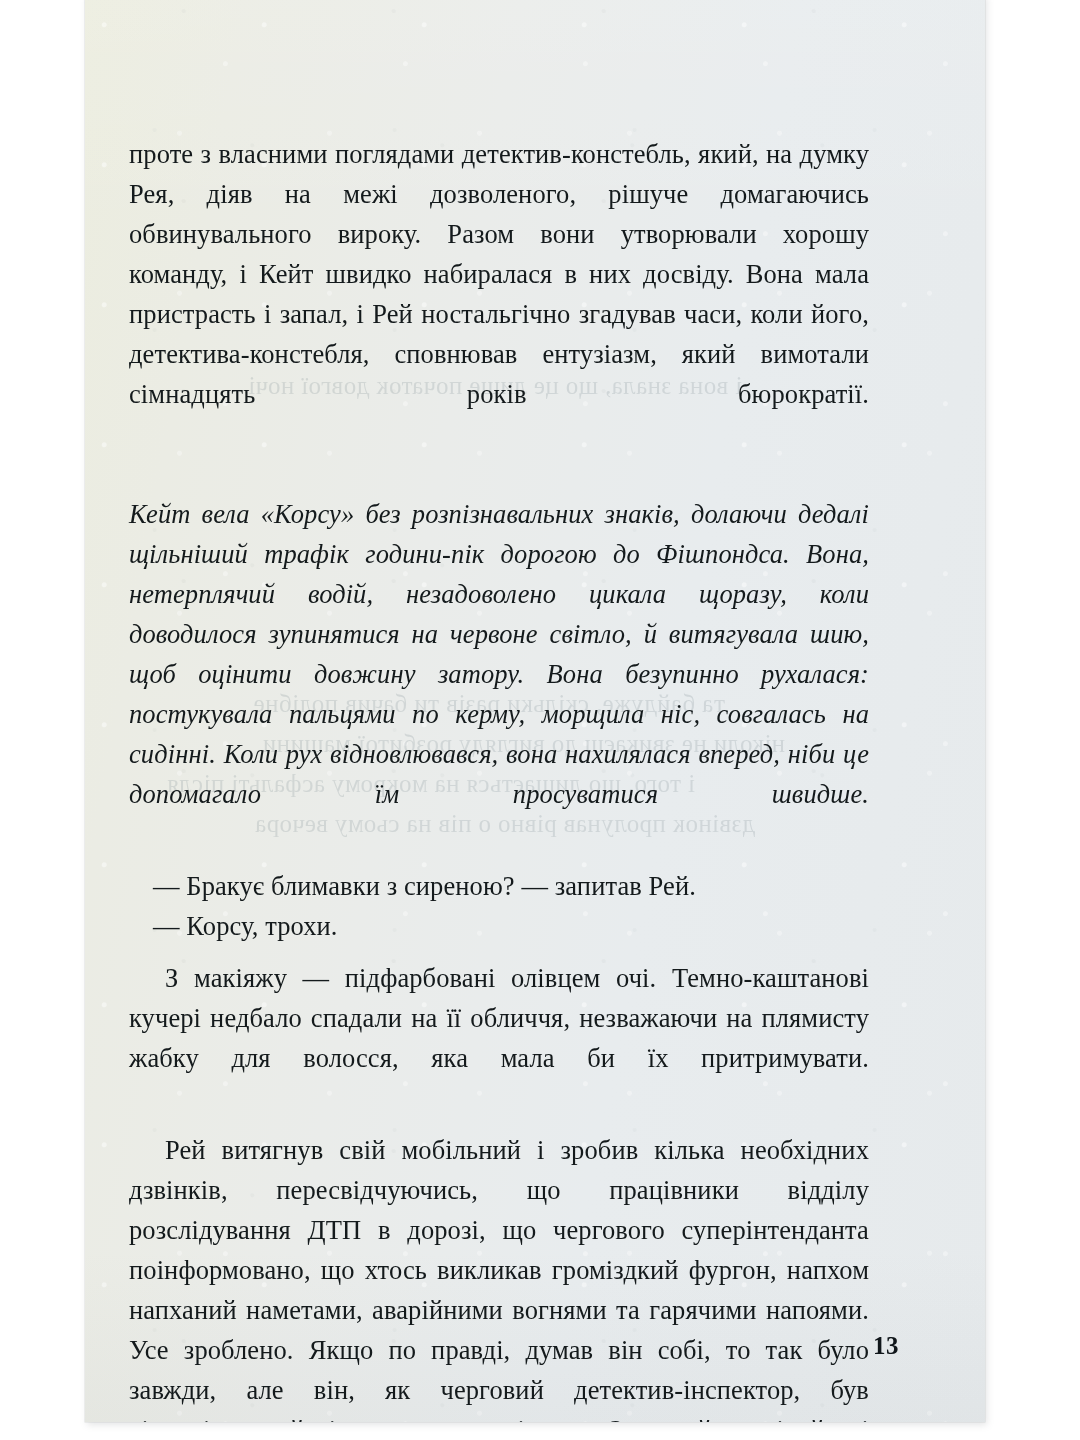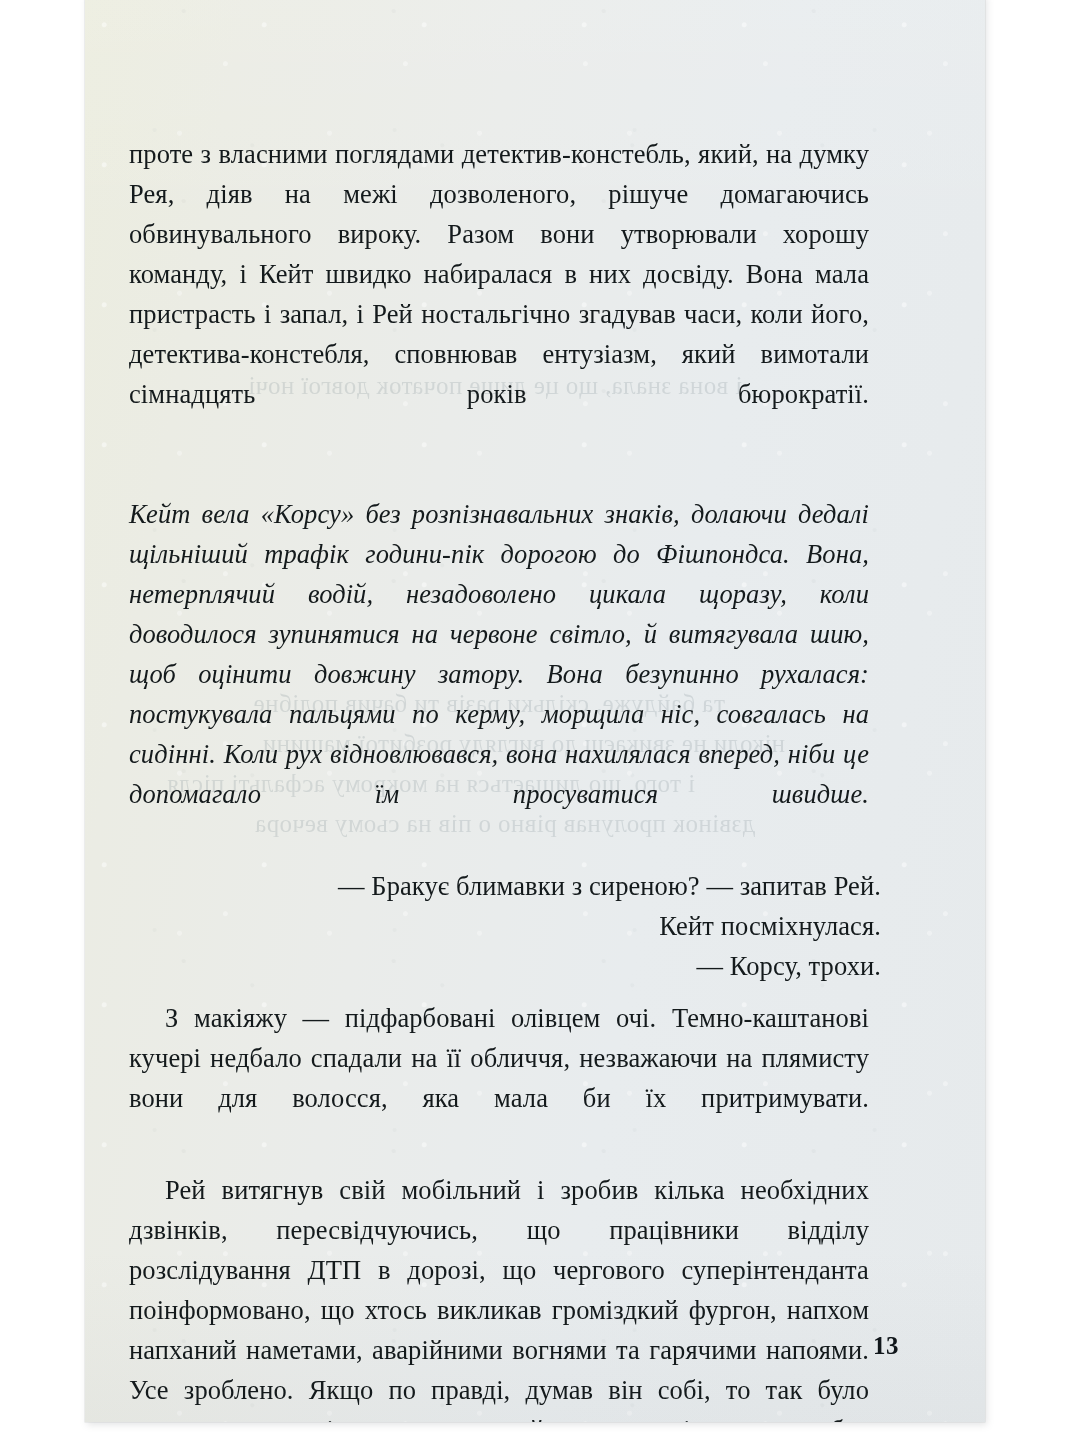--- a/index.html
+++ b/index.html
@@ -114,21 +114,21 @@
     display: inline-block;
     width: 100%;
   }
 
   
   p.line {
     margin: 0;
     font-size: 26.5px;
     line-height: 40px;
     color: #141a1c;
-    text-align: right;
+    text-align: left;
     text-indent: 36px;
     letter-spacing: 0.1px;
   }
 
   
   .bleed {
     position: absolute;
     z-index: 1;
     pointer-events: none;
     color: #5d7078;
@@ -170,25 +170,24 @@
     <div class="bleed" style="left:30px; top:810px;  width:760px; text-align:left; text-indent:120px;">дзвінок пролунав рівно о пів на сьому вечора</div>
 
     <div class="text-block">
 
       <p class="para">проте з власними поглядами детектив-констебль, який, на думку Рея, діяв на межі дозволеного, рішуче домагаючись обвинувального вироку. Разом вони утворювали хорошу команду, і Кейт швидко набиралася в них досвіду. Вона мала пристрасть і запал, і Рей ностальгічно згадував часи, коли його, детектива-констебля, сповнював ентузіазм, який вимотали сімнадцять років бюрократії.</p>
 
       <p class="para gap">Кейт вела «Корсу» без розпізнавальних знаків, долаючи дедалі щільніший трафік години-пік дорогою до Фішпондса. Вона, нетерплячий водій, незадоволено цикала щоразу, коли доводилося зупинятися на червоне світло, й витягувала шию, щоб оцінити довжину затору. Вона безупинно рухалася: постукувала пальцями по керму, морщила ніс, совгалась на сидінні. Коли рух відновлювався, вона нахилялася вперед, ніби це допомагало їм просуватися швидше.</p>
 
       <p class="line">— Бракує блимавки з сиреною? — запитав Рей.</p>
 
-      <p class="line">Кейт посміхнулася.</p>
 
       <p class="line">— Корсу, трохи.</p>
 
-      <p class="para indent">З макіяжу — підфарбовані олівцем очі. Темно-каштанові кучері недбало спадали на її обличчя, незважаючи на плямисту вони для волосся, яка мала би їх притримувати.</p>
+      <p class="para indent">З макіяжу — підфарбовані олівцем очі. Темно-каштанові кучері недбало спадали на її обличчя, незважаючи на плямисту жабку для волосся, яка мала би їх притримувати.</p>
 
       <p class="para indent last">Рей витягнув свій мобільний і зробив кілька необхідних дзвінків, пересвідчуючись, що працівники відділу розслідування ДТП в дорозі, що чергового суперінтенданта поінформовано, що хтось викликав громіздкий фургон, напхом напханий наметами, аварійними вогнями та гарячими напоями. Усе зроблено. Якщо по правді, думав він собі, то так було завжди, але він, як черговий детектив-інспектор, був відповідальний і мусив перевірити. Зазвичай поліцейські казилися, зобов’язані переповідати те саме працівникам відділу, які приїжджали на місце події. Усі пройшли через це,</p>
 
     </div>
 
     <div class="folio">13</div>
 
   </div>
 </div>
 

